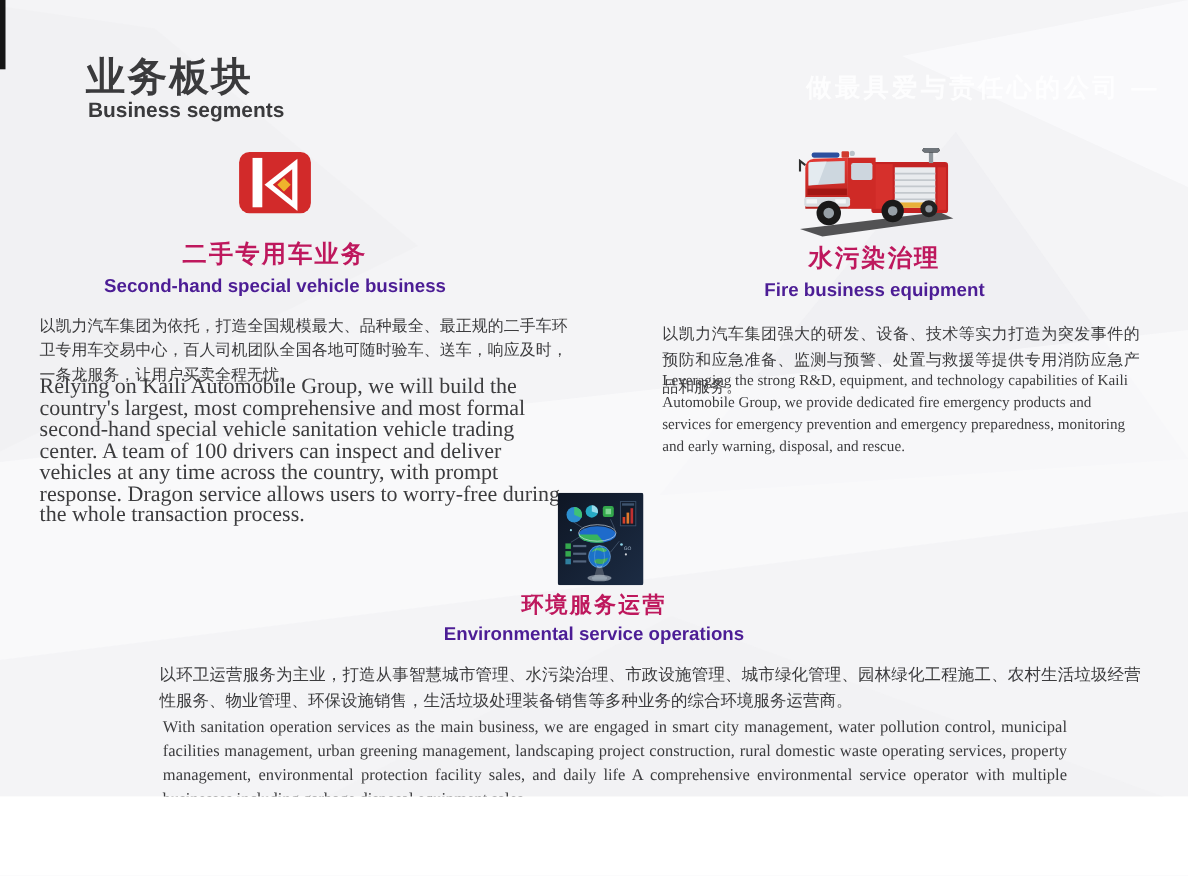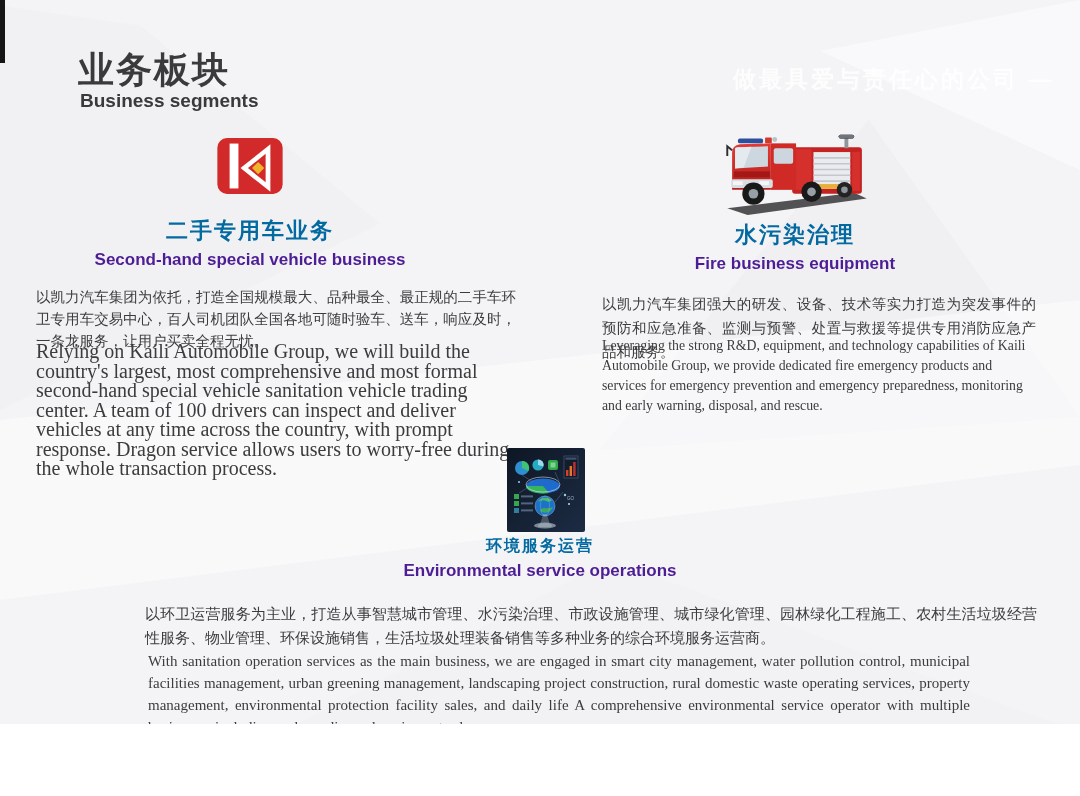--- a/index.html
+++ b/index.html
@@ -35,28 +35,28 @@
     position:absolute; left:80px; top:90px;
     font-size:19px; font-weight:700; color:#3a3a3c;
   }
   .watermark {
     position:absolute; left:733px; top:64px;
     font-size:23px; font-weight:700; letter-spacing:3px;
     color:rgba(255,255,255,.82);
     white-space:nowrap;
   }
 
-  .sec-title-zh { font-size:22px; font-weight:700; color:#0369a1; letter-spacing:2px; }
+  .sec-title-zh { font-size:22px; font-weight:700; color:#be185d; letter-spacing:2px; }
   .sec-title-en { font-size:17px; font-weight:700; color:#4c1d95; margin-top:4px; }
   .centered { text-align:center; }
 
   .sec1-head { position:absolute; left:40px;  top:216px; width:420px; }
   .sec2-head { position:absolute; left:585px; top:220px; width:420px; }
   .sec3-head { position:absolute; left:0;     top:536px; width:1080px; }
-  .sec3-head .sec-title-zh { font-size:16px; }
+  .sec3-head .sec-title-zh { font-size:20px; }
 
   .body-zh, .body-en { color:#3c3c3e; text-align:justify;font-family:Liberation Serif, serif; }
   .sec1-zh { position:absolute; left:36px;  top:286px; width:480px; font-size:14.5px; line-height:22px; }
   .sec1-en { position:absolute; left:36px;  top:342px; width:480px; font-size:20px; line-height:19.5px; text-align:left; }
   .sec2-zh { position:absolute; left:602px; top:292px; width:434px; font-size:14.5px; line-height:24px; }
   .sec2-en { position:absolute; left:602px; top:336px; width:434px; font-size:13.8px; line-height:20px; text-align:left; }
   .sec3-zh { position:absolute; left:145px; top:602px; width:892px; font-size:15px;   line-height:24px; }
   .sec3-en { position:absolute; left:148px; top:650px; width:822px; font-size:15px; line-height:22px; }
 
   .logo-wrap  { position:absolute; left:216px; top:132px; width:68px; height:68px; }

